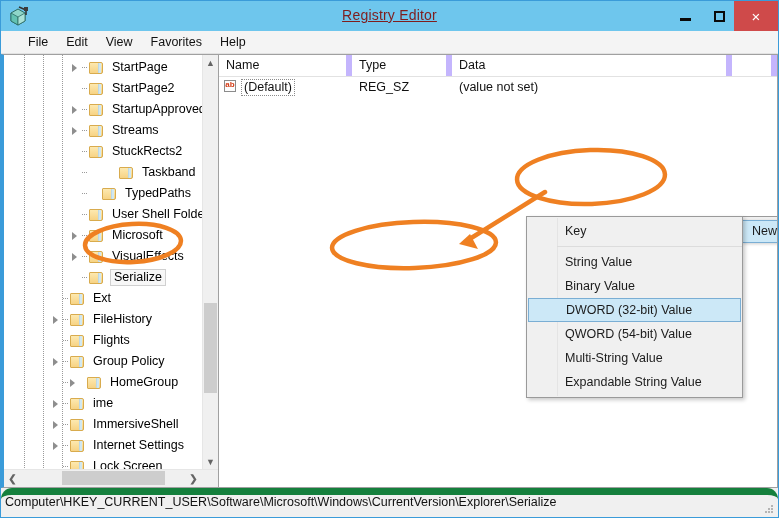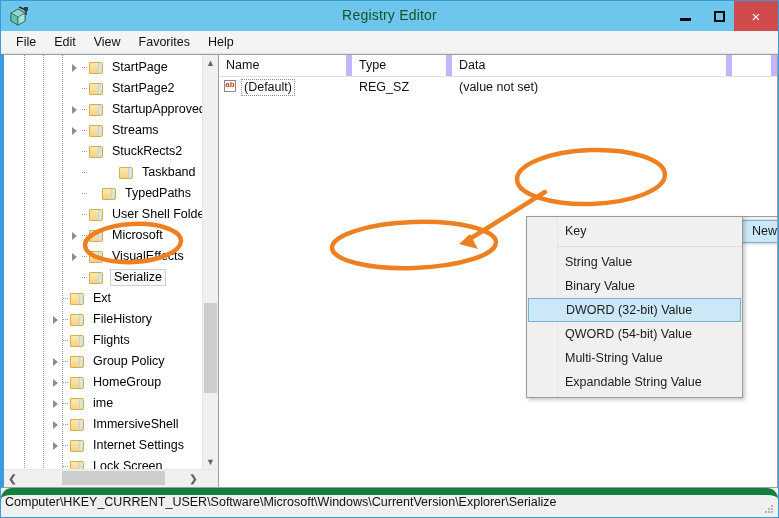--- a/index.html
+++ b/index.html
@@ -34,23 +34,24 @@
   }
   #app-icon {
     position: absolute; left: 6px; top: 3px;
     width: 24px; height: 24px;
   }
   #title-text {
     position: absolute;
     left: 0; right: 0; top: 6px;
     text-align: center;
     font-size: 14px;
-    color: #14532d;
+    color: #7f1d1d;
     font-family: "Liberation Sans", sans-serif;
     letter-spacing: 0.2px;
+    text-decoration: underline;
   }
   .caption-btn {
     position: absolute; top: 0;
     height: 30px;
     display: flex; align-items: center; justify-content: center;
   }
   #btn-min { right: 78px; width: 30px; }
   #btn-max { right: 44px; width: 30px; }
   #btn-close {
     right: 0; width: 44px;
@@ -59,21 +60,21 @@
   #btn-close .glyph { color: #ffffff; font-size: 15px; line-height: 1; }
   .min-bar { width: 11px; height: 3px; background: #0a0a0a; display:block; margin-top:6px;}
   .max-box { width: 11px; height: 11px; border: 2px solid #0a0a0a; display:block; box-sizing: border-box;}
 
   
   #menubar {
     height: 22px;
     background: #f4f4f4;
     display: flex;
     align-items: center;
-    padding-left: 6px;
+    padding-left: 18px;
     border-bottom: 1px solid #e2e2e2;
     flex: 0 0 auto;
   }
   .menu-item {
     padding: 2px 9px;
     font-size: 12.5px;
     color: #111;
     cursor: default;
     font-family: "Liberation Sans", sans-serif;
   }
@@ -584,21 +585,21 @@
               <span class="twisty">
                 <span class="arrow"></span>
               </span>
               <span class="hdash" style="left: 63px;"></span>
               <span class="folder">
                 <span class="f-back"></span>
                 <span class="f-spine"></span>
               </span>
               <span class="node-label">Group Policy</span>
             </div>
-            <div class="tree-row" style="padding-left: 48px;">
+            <div class="tree-row" style="padding-left: 65px;">
               <span class="twisty">
                 <span class="arrow"></span>
               </span>
               <span class="hdash" style="left: 63px;"></span>
               <span class="folder">
                 <span class="f-back"></span>
                 <span class="f-spine"></span>
               </span>
               <span class="node-label">HomeGroup</span>
             </div>

